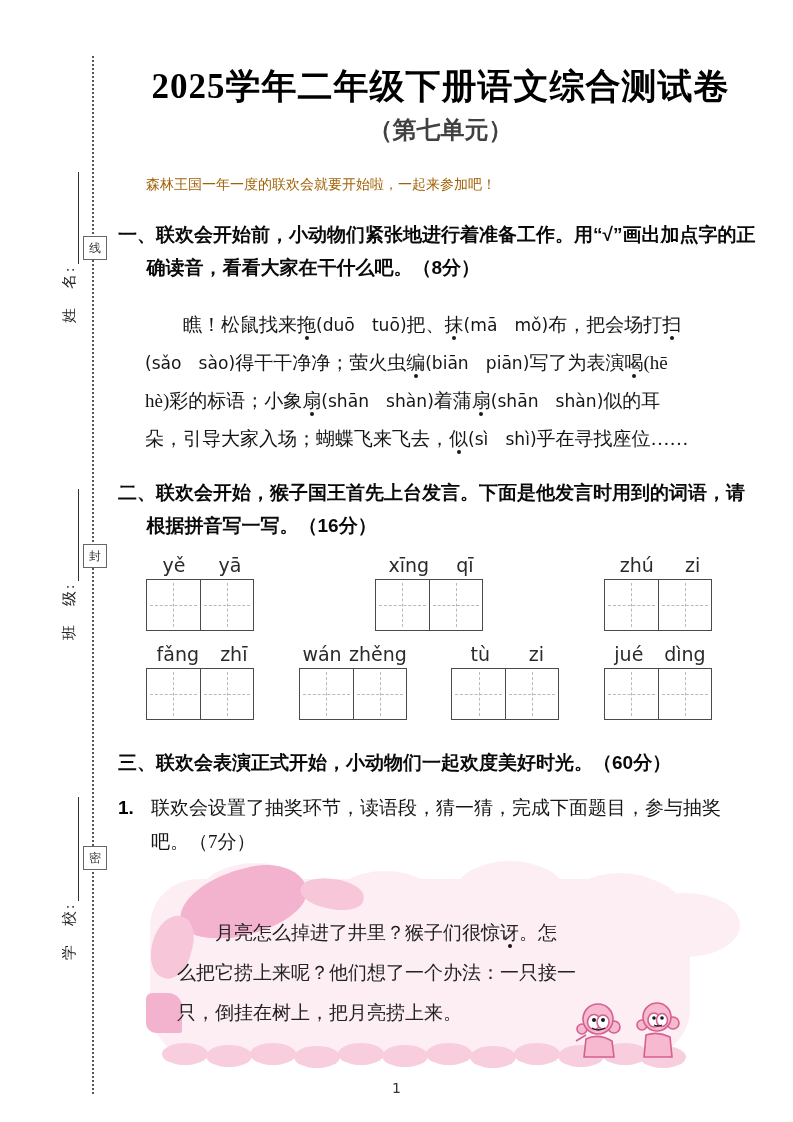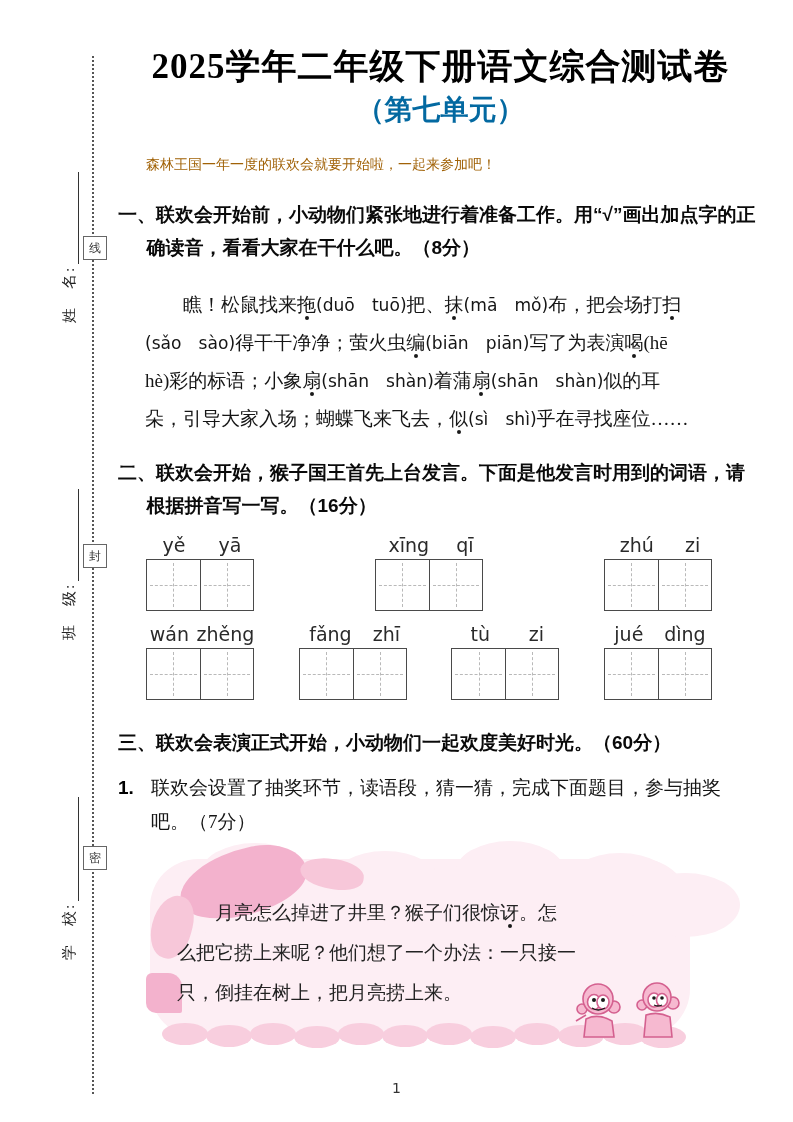--- a/index.html
+++ b/index.html
@@ -12,24 +12,24 @@
   .seal-box{position:absolute;left:83px;width:22px;height:22px;border:1px solid #666;
             background:#fff;display:flex;align-items:center;justify-content:center;
             font-size:12px;color:#333;z-index:2;}
   .side-label{position:absolute;height:24px;display:flex;align-items:flex-end;
               font-size:15px;color:#222;letter-spacing:2px;white-space:nowrap;
               transform:rotate(-90deg);}
   .side-label .sblank{display:inline-block;height:2px;border-bottom:1.2px solid #333;
                       margin-left:2px;}
 
   
-  .content{position:absolute;left:118px;top:0;width:645px;padding-top:44px;}
+  .content{position:absolute;left:118px;top:0;width:645px;padding-top:64px;}
   .title{font-weight:700;text-align:center;line-height:46px;font-size:35px;
          letter-spacing:1px;color:#000;}
-  .subtitle{font-weight:700;text-align:center;line-height:40px;font-size:28px;color:#0369a1;}
+  .subtitle{font-weight:700;text-align:center;line-height:40px;font-size:24px;color:#404040;}
   .info-line{margin:32px 0 0 192px;font-size:17px;color:#111;letter-spacing:1px;}
   .info-line .gap{display:inline-block;width:22px;}
   .blank{display:inline-block;width:72px;height:1em;border-bottom:1.5px solid #222;
          vertical-align:baseline;}
   .intro{margin-top:20px;font-size:14px;line-height:30px;text-indent:2em;color:#a16207;}
 
   .sec-heading{margin-top:18px;font-family:Liberation Sans, sans-serif;
                font-weight:700;font-size:19px;line-height:33px;color:#0a0a0a;
                padding-left:1.5em;text-indent:-1.5em;}
 
@@ -168,32 +168,32 @@
             </div>
             <div class="tian-grid">
               <div class="tian-cell"></div>
               <div class="tian-cell"></div>
             </div>
           </div>
         </div>
       <div class="grid-row">
           <div class="word-block">
             <div class="pinyin">
+              <span>fǎng</span>
+              <span>zhī</span>
+            </div>
+            <div class="tian-grid">
+              <div class="tian-cell"></div>
+              <div class="tian-cell"></div>
+            </div>
+          </div>
+          <div class="word-block">
+            <div class="pinyin">
               <span>wán</span>
               <span>zhěng</span>
-            </div>
-            <div class="tian-grid">
-              <div class="tian-cell"></div>
-              <div class="tian-cell"></div>
-            </div>
-          </div>
-          <div class="word-block">
-            <div class="pinyin">
-              <span>fǎng</span>
-              <span>zhī</span>
             </div>
             <div class="tian-grid">
               <div class="tian-cell"></div>
               <div class="tian-cell"></div>
             </div>
           </div>
           <div class="word-block">
             <div class="pinyin">
               <span>tù</span>
               <span>zi</span>

